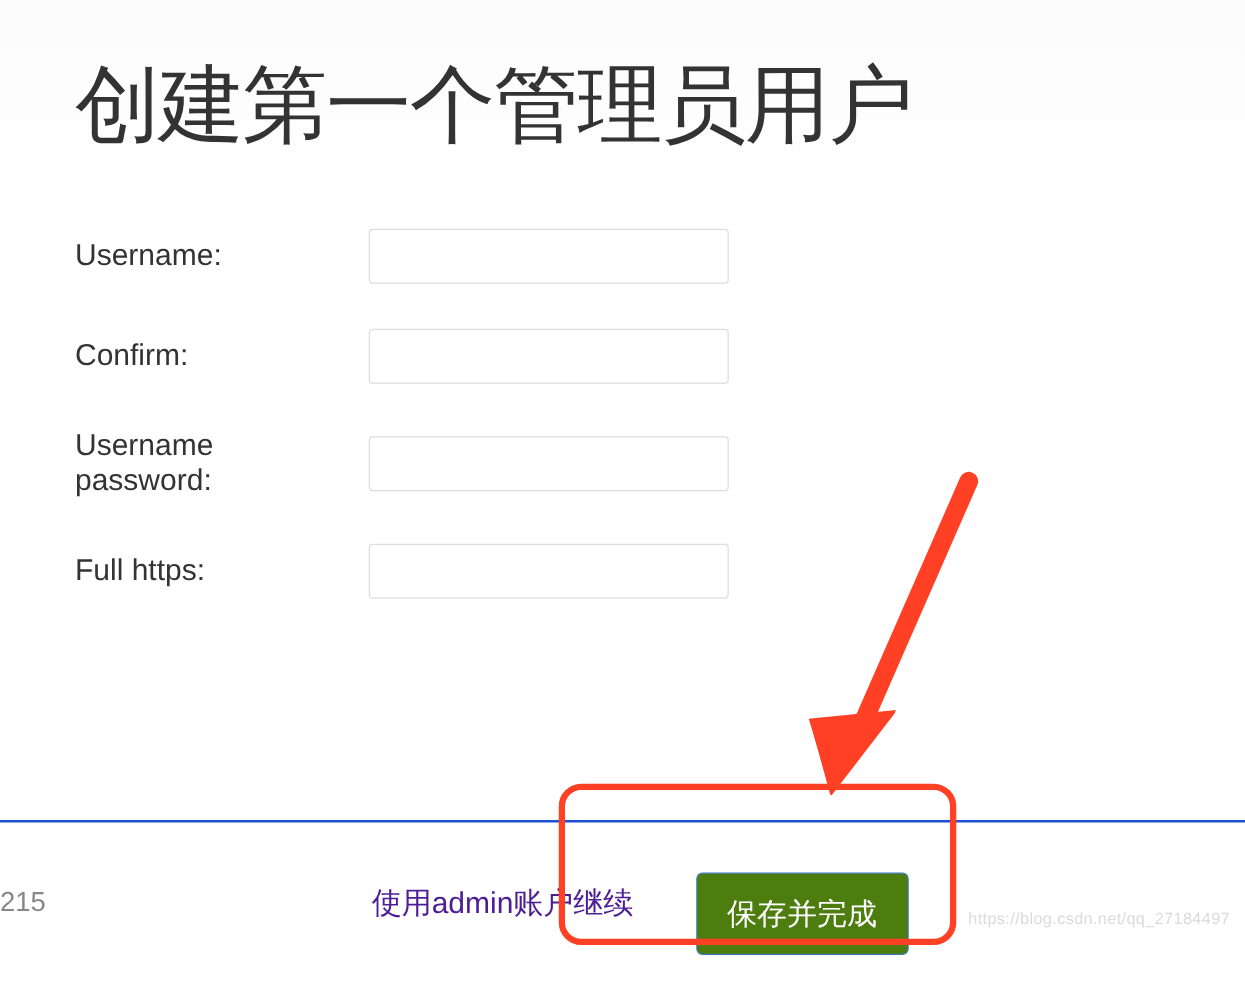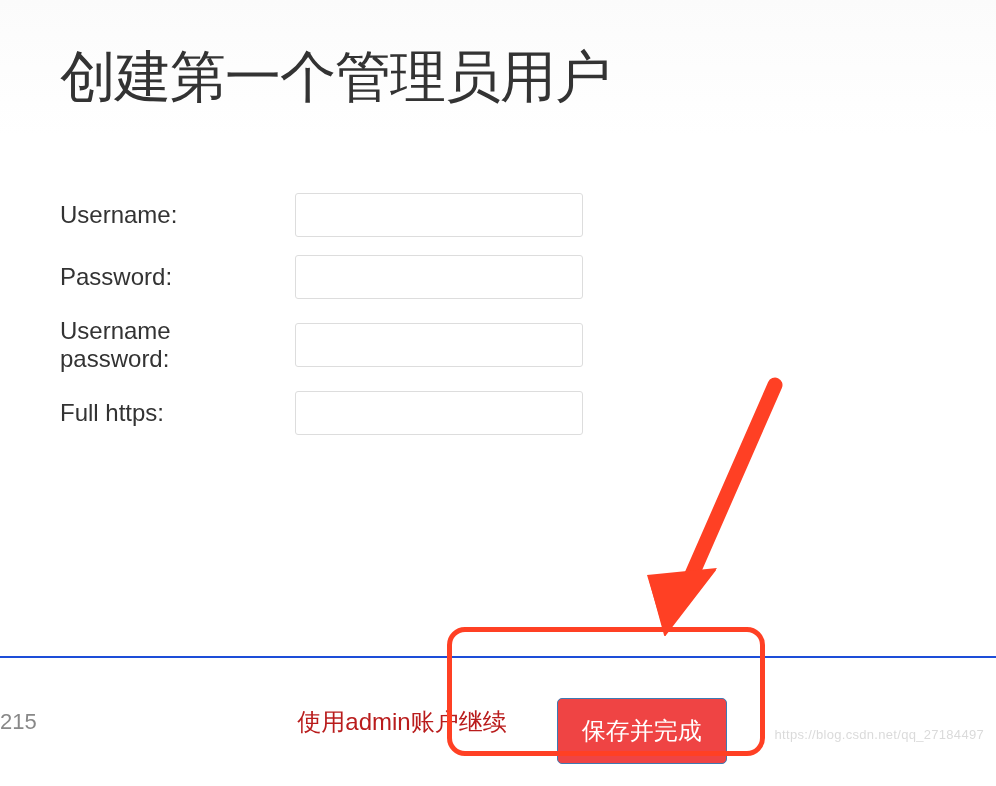--- a/index.html
+++ b/index.html
@@ -13,31 +13,31 @@
       width: 996px;
       height: 786px;
       position: relative;
       overflow: hidden;
     }
     .main-content {
       padding: 45px 60px 20px 60px;
       background: linear-gradient(to bottom, #fbfbfb 0%, #ffffff 30%);
     }
     .page-title {
-      font-size: 56px;
+      font-size: 68px;
       font-weight: 400;
       color: #333;
       line-height: 1.15;
-      margin-bottom: 84px;
+      margin-bottom: 60px;
       letter-spacing: -1px;
     }
     .form-container {
       display: flex;
       flex-direction: column;
-      gap: 18px;
+      gap: 36px;
     }
     .form-row {
       display: flex;
       align-items: center;
       gap: 10px;
     }
     .form-label {
       width: 225px;
       font-size: 24px;
       color: #333;
@@ -66,31 +66,31 @@
       background: #fff;
     }
     .footer-left-number {
       position: absolute;
       left: 0;
       font-size: 22px;
       color: #888;
     }
     .link-button {
       font-size: 24px;
-      color: #b91c1c;
+      color: #4c1d95;
       background: transparent;
       border: none;
       cursor: pointer;
       padding: 18px 28px;
       margin-right: 22px;
     }
     .primary-button {
       font-size: 24px;
       color: #fff;
-      background: #ef4444;
+      background: #4d7c0f;
       border: 1px solid #3d7ab3;
       border-radius: 5px;
       padding: 16px 24px;
       cursor: pointer;
       font-weight: 400;
       margin-top: 18px;
     }
     .highlight-box {
       position: absolute;
       border: 5px solid #ff4024;
@@ -123,21 +123,21 @@
 <div class="main-content">
   <h1 class="page-title">创建第一个管理员用户</h1>
 
   <div class="form-container">
     <div class="form-row">
       <label class="form-label">Username:</label>
       <input type="text" class="form-input" value="" style="">
     </div>
 
     <div class="form-row">
-      <label class="form-label">Password:</label>
+      <label class="form-label">Confirm:</label>
       <input type="password" class="form-input" value="" style="">
     </div>
 
     <div class="form-row">
       <label class="form-label">Username password:</label>
       <input type="password" class="form-input" value="" style="">
     </div>
 
     <div class="form-row">
       <label class="form-label">Full https:</label>

